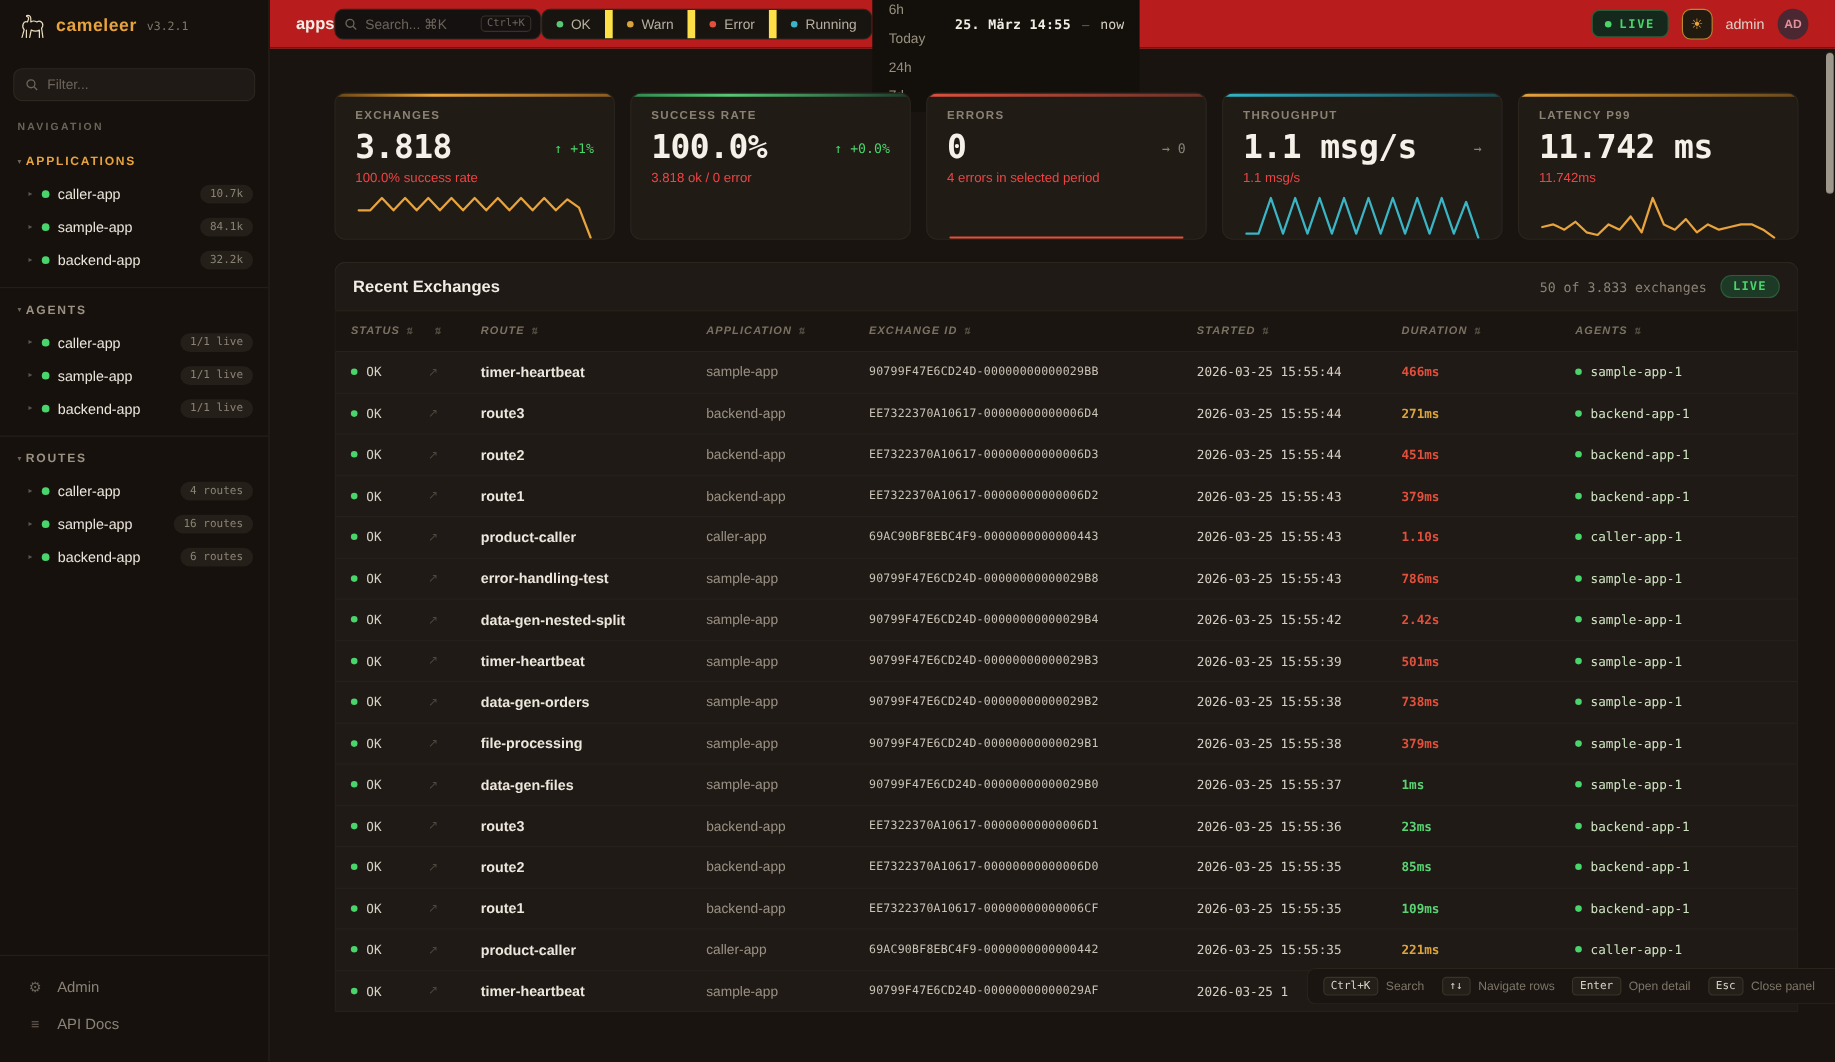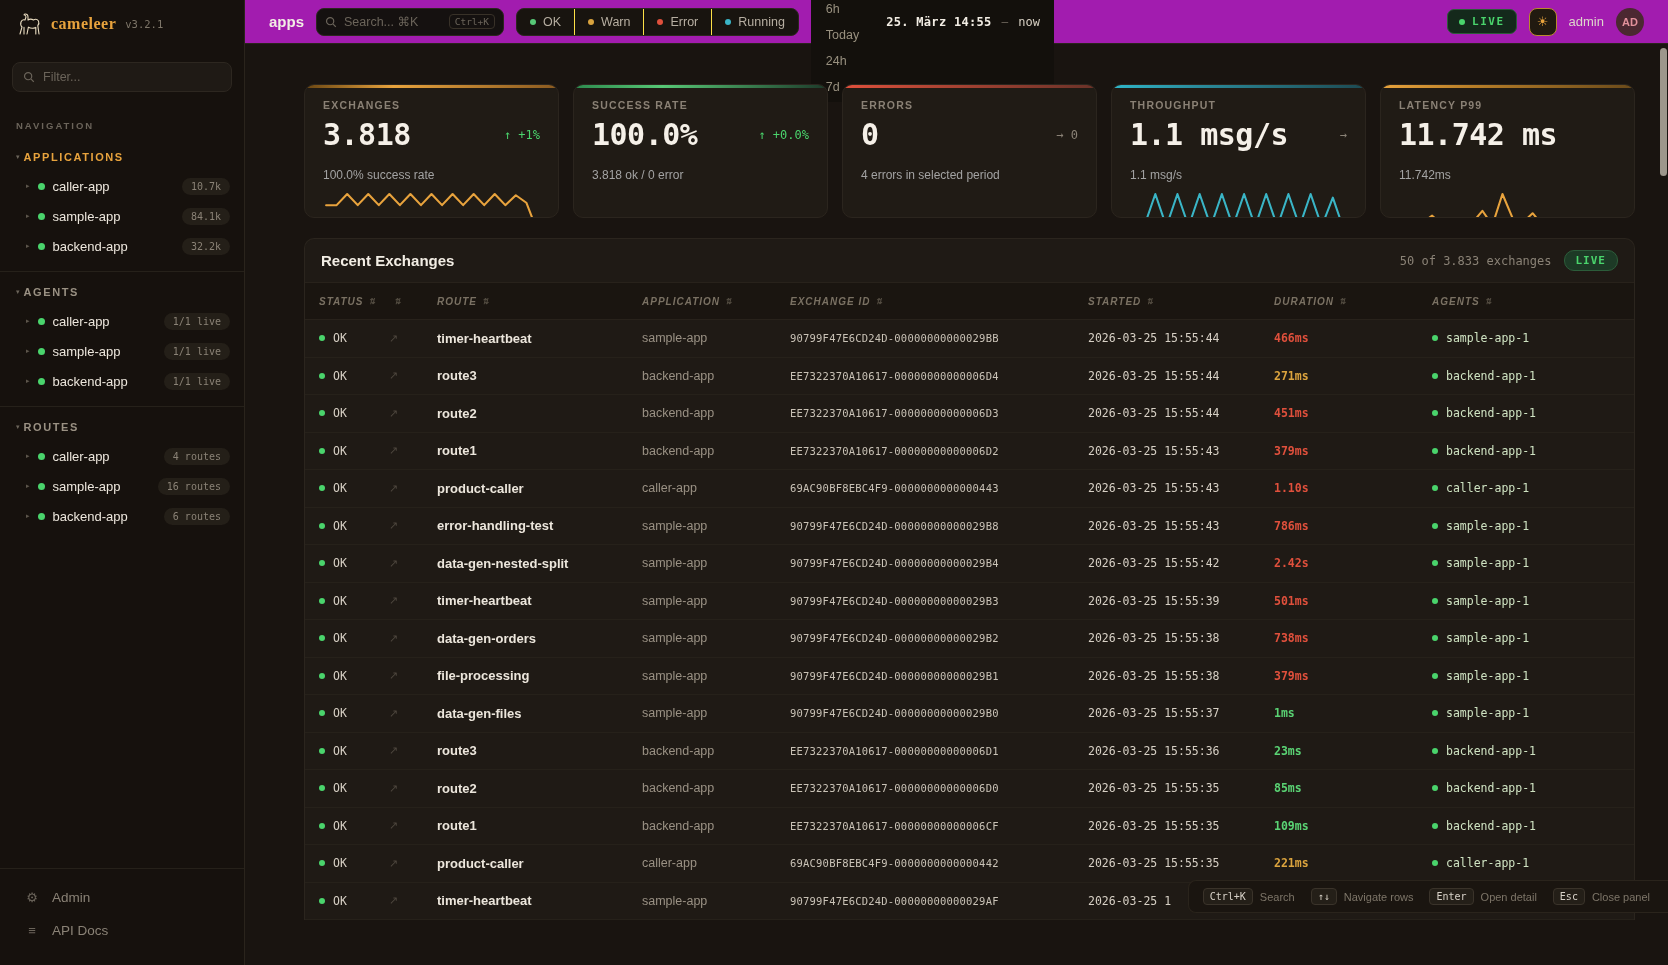--- a/index.html
+++ b/index.html
@@ -1,49 +1,49 @@
 <!DOCTYPE html>
 <html><head>
 <meta charset="utf-8">
 <style>
   * { margin:0; padding:0; box-sizing:border-box; }
   html,body { width:1668px; height:965px; overflow:hidden; background:#191410; font-family:"Liberation Sans",sans-serif; }
 
   
   #sidebar { position:fixed; left:0; top:0; width:245px; height:965px; background:#16110d; border-right:1px solid #2a241c; display:flex; flex-direction:column; }
   .logo-row { height:48px; display:flex; align-items:center; gap:9px; padding:0 16px; }
-  .logo-name { font-family:Liberation Serif, serif; font-weight:bold; font-size:16px; color:#e8a33d; letter-spacing:.5px; }
+  .logo-name { font-family:Liberation Sans, sans-serif; font-weight:bold; font-size:16px; color:#e8a33d; letter-spacing:.5px; }
   .logo-ver { font-family:"DejaVu Sans Mono",monospace; font-size:10.5px; color:#7d7568; }
-  .filter-wrap { margin:14px 12px 10px; }
+  .filter-wrap { margin:14px 12px 0; }
   .filter-box { display:flex; align-items:center; gap:8px; height:30px; background:#1f1a15; border:1px solid #2d2720; border-radius:8px; padding:0 10px; color:#6b645a; font-size:12.5px; }
   .nav-head { padding:18px 16px 6px; font-size:9.5px; letter-spacing:2px; color:#6b645a; font-weight:bold; }
   .nav-section { padding:8px 0 10px; }
   .nav-section + .nav-section { border-top:1px solid #26211a; }
   .sec-head { display:flex; align-items:center; gap:4px; padding:6px 16px 8px; }
   .sec-caret { font-size:7px; color:#6b645a; }
   .sec-label { font-size:11px; font-weight:bold; letter-spacing:1.6px; color:#9a9183; }
   .sec-label.accent { color:#e8a33d; }
   .nav-item { display:flex; align-items:center; gap:8px; padding:6.5px 14px 6.5px 26px; cursor:pointer; }
   .item-caret { font-size:7px; color:#5c554b; }
   .dot { width:7px; height:7px; border-radius:50%; background:#4ad46c; flex:0 0 auto; }
   .item-label { font-size:13px; color:#ece6dc; font-weight:500; flex:1; }
   .badge { font-family:"DejaVu Sans Mono",monospace; font-size:10px; color:#8a8276; background:#241f18; border-radius:9px; padding:3px 9px; }
   #side-footer { margin-top:auto; border-top:1px solid #26211a; padding:12px 0 18px; }
   .foot-item { display:flex; align-items:center; gap:12px; padding:9px 24px; color:#8a8276; font-size:13.5px; cursor:pointer; }
   .foot-ic { font-size:13px; color:#6b645a; width:16px; text-align:center; }
 
   
-  #topbar { position:fixed; left:245px; top:0; right:0; height:44px; background:#a21caf; border-bottom:1px solid #2a241c; display:flex; align-items:center; padding:0 24px; gap:12px; }
+  #topbar { position:fixed; left:245px; top:0; right:0; height:44px; background:#b91c1c; border-bottom:1px solid #2a241c; display:flex; align-items:center; padding:0 24px; gap:0; }
   .page-title { font-size:15px; font-weight:bold; color:#f2ede4; }
   .searchbox { display:flex; align-items:center; gap:7px; width:188px; height:28px; background:#151110; border:1px solid #2c261f; border-radius:8px; padding:0 8px; }
   .searchbox .ph { color:#6b645a; font-size:12.5px; flex:1; white-space:nowrap; overflow:hidden; }
   .kbd { font-family:"DejaVu Sans Mono",monospace; font-size:9.5px; color:#6b645a; border:1px solid #383128; border-radius:4px; padding:1px 5px; white-space:nowrap; }
   .filter-group { display:flex; border:1px solid #2c261f; border-radius:8px; background:#18140f; overflow:hidden; }
   .fseg { display:flex; align-items:center; gap:7px; padding:6px 13px; font-size:12.5px; color:#b6aea1; cursor:pointer; }
-  .fseg + .fseg { border-left:1px solid #fde047; }
+  .fseg + .fseg { border-left:7px solid #fde047; }
   .fdot { width:6px; height:6px; border-radius:50%; }
   .range-group { display:flex; align-items:center; background:#13100c; border-radius:8px; padding:3px 4px; gap:2px; }
   .rbtn { font-size:12.5px; color:#98907f; padding:5px 11px; border-radius:6px; cursor:pointer; }
   .rbtn.active { background:#2b251d; color:#f2ede4; font-weight:bold; }
   .range-date { font-family:"DejaVu Sans Mono",monospace; font-size:12px; font-weight:bold; color:#f2ede4; padding:0 8px 0 14px; letter-spacing:.3px; }
   .range-sep { color:#6b645a; font-size:12px; }
   .range-now { font-family:"DejaVu Sans Mono",monospace; font-size:12px; color:#d6cfc2; padding:0 10px 0 8px; }
   #topbar-right { margin-left:auto; display:flex; align-items:center; gap:12px; }
   .live-pill { display:flex; align-items:center; gap:7px; background:#14291b; border:1px solid #2c5c3a; border-radius:7px; padding:5px 11px; cursor:pointer; }
   .live-pill .txt { font-family:"DejaVu Sans Mono",monospace; font-size:11px; font-weight:bold; letter-spacing:1.5px; color:#4ad46c; }
@@ -53,21 +53,21 @@
 
   
   #main { position:absolute; left:262px; top:44px; width:1423px; padding:40px 50px 0 42px; }
   #cards { display:flex; gap:14px; }
   .card { flex:1; height:134px; background:#201b15; border:1px solid #2b251e; border-radius:10px; position:relative; padding:14px 18px 0; overflow:hidden; }
   .card-accent { position:absolute; top:0; left:0; right:0; height:3px; border-radius:10px 10px 0 0; }
   .card-label { font-size:10.5px; font-weight:bold; letter-spacing:1.2px; color:#8a8175; }
   .card-valrow { display:flex; align-items:center; justify-content:space-between; margin-top:6px; }
   .card-value { font-family:"DejaVu Sans Mono",monospace; font-size:30px; font-weight:bold; color:#f5f0e8; letter-spacing:-.5px; white-space:nowrap; }
   .card-delta { font-family:"DejaVu Sans Mono",monospace; font-size:12px; white-space:nowrap; }
-  .card-sub { font-size:12px; color:#a3a3a3; margin-top:16px; }
+  .card-sub { font-size:12px; color:#ef4444; margin-top:2px; }
   .card-spark { margin-top:8px; display:block; }
 
   
   #panel { margin-top:20px; background:#1f1a15; border:1px solid #2b251e; border-radius:10px 10px 0 0; border-bottom:none; }
   .panel-head { display:flex; align-items:center; padding:11px 16px; }
   .panel-title { font-size:15px; font-weight:bold; color:#f2ede4; flex:1; }
   .panel-summary { font-family:"DejaVu Sans Mono",monospace; font-size:12px; color:#8a8276; margin-right:12px; }
   .panel-live { display:flex; align-items:center; background:#1d3a26; border:1px solid #2c5c3a; border-radius:10px; padding:3px 11px; }
   .panel-live .txt { font-family:"DejaVu Sans Mono",monospace; font-size:11px; font-weight:bold; letter-spacing:1px; color:#4ad46c; }
   .tgrid { display:grid; grid-template-columns:70px 48px 205px 148px 298px 186px 158px 1fr; align-items:center; padding:0 14px; }

